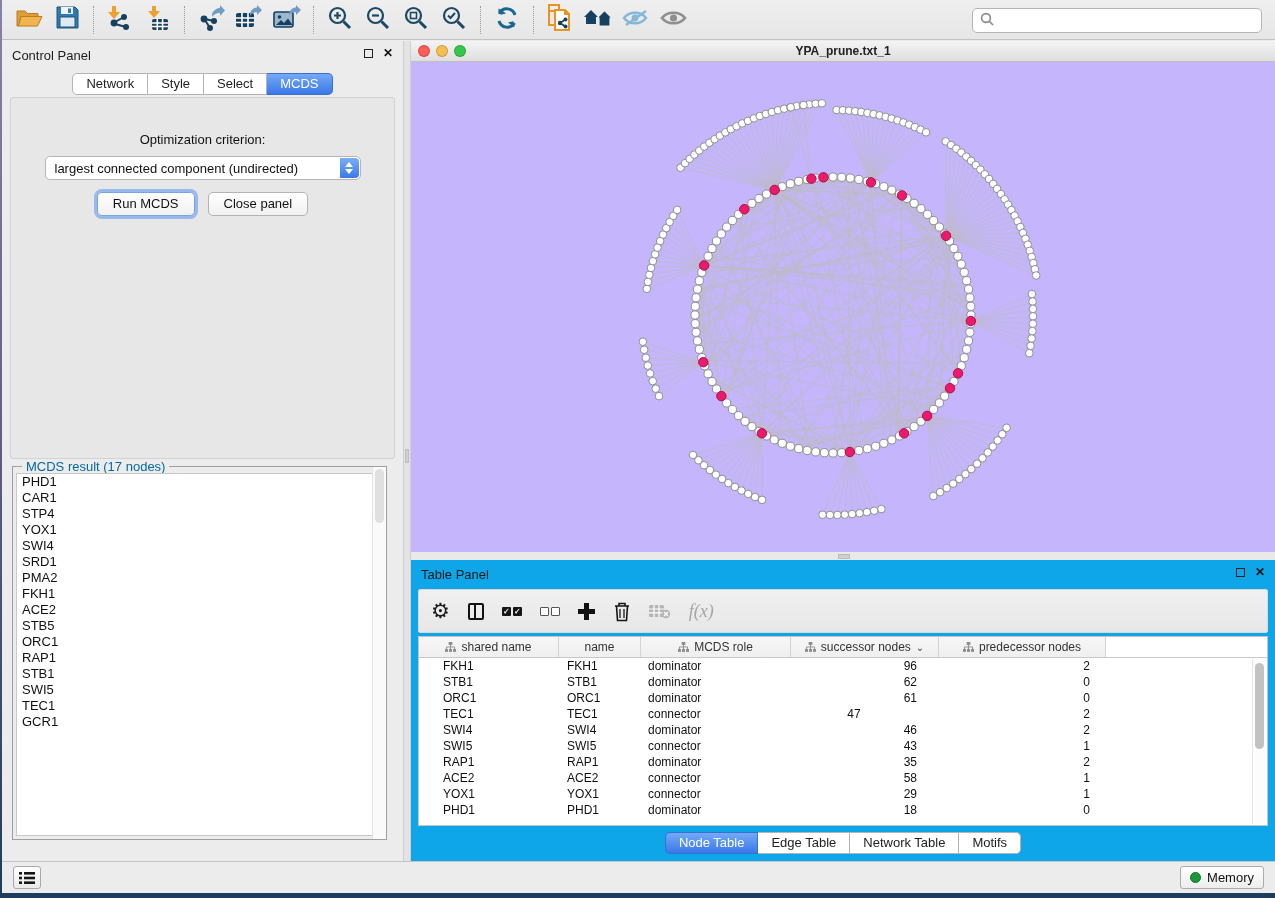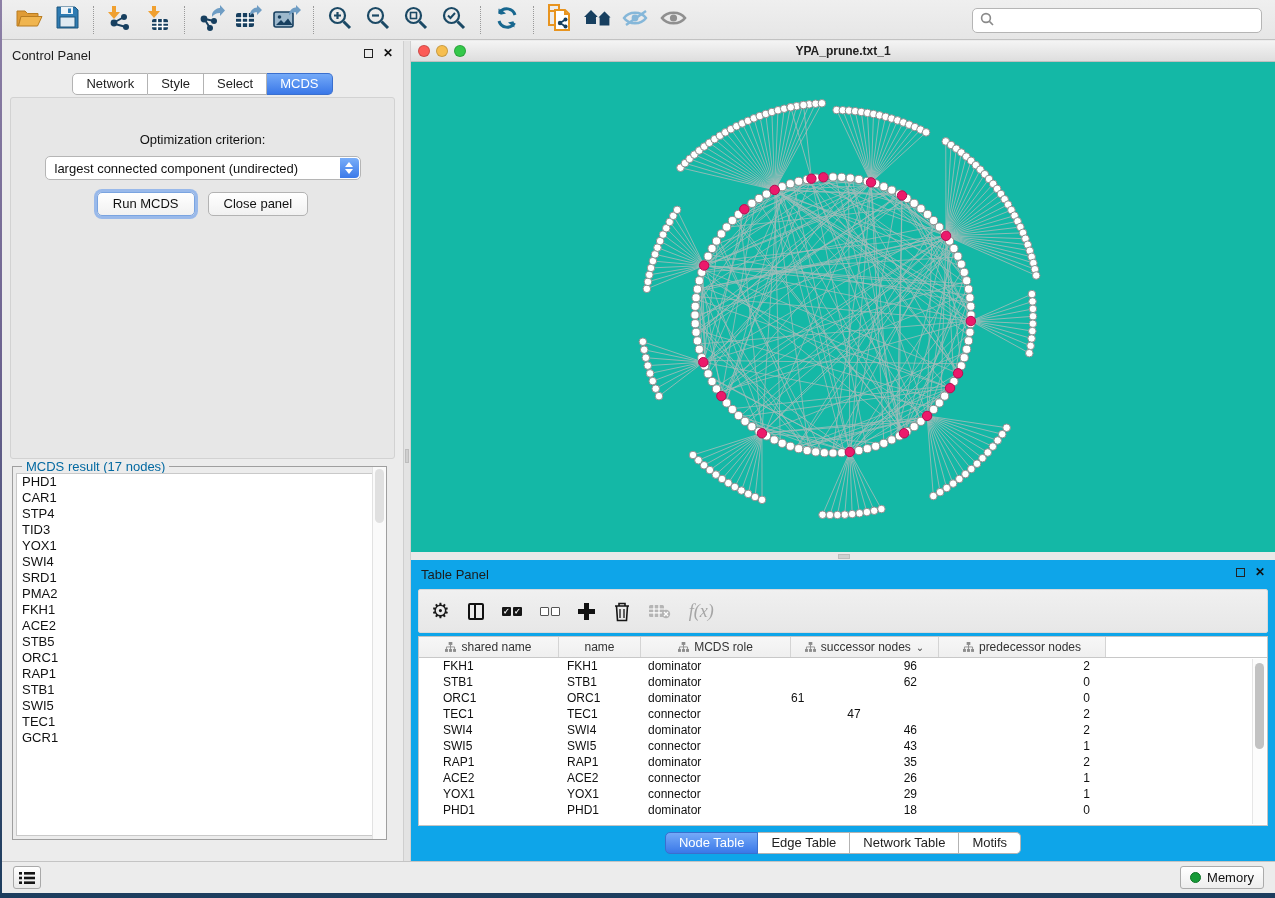--- a/index.html
+++ b/index.html
@@ -43,21 +43,21 @@
   .rl-scroll{position:absolute;right:0;top:0;bottom:0;width:14px;background:#fafafa;border-left:1px solid #e2e2e2;}
   .rl-thumb{position:absolute;left:2px;right:2px;top:2px;height:54px;background:#e0e0e0;border-radius:5px;}
 
   
   .vsplit{position:absolute;left:401px;top:41px;width:8px;height:820px;background:#e3e3e3;border-left:1px solid #cfcfcf;border-right:1px solid #cfcfcf;}
   .vsplit .grip{position:absolute;left:1px;top:408px;width:4px;height:14px;background:#cfcfcf;border:1px solid #bdbdbd;}
   .hsplit{position:absolute;left:409px;top:552px;width:864px;height:8px;background:#e9e9e9;}
   .hsplit .grip{position:absolute;left:427px;top:2px;width:12px;height:5px;background:#cfcfcf;border:1px solid #bdbdbd;}
 
   
-  .netwin{position:absolute;left:409px;top:41px;width:864px;height:511px;background:#14b8a6;}
+  .netwin{position:absolute;left:409px;top:41px;width:864px;height:511px;background:#c4b5fd;}
   .net-titlebar{position:absolute;left:0;top:0;width:100%;height:21px;background:linear-gradient(#f4f4f4,#dedede);border-bottom:1px solid #bfbfbf;}
   .tlights{position:absolute;left:7px;top:4px;display:flex;gap:6px;}
   .tlight{width:12px;height:12px;border-radius:50%;border:1px solid rgba(0,0,0,.18)}
   .tl-red{background:#fc5b57}.tl-yellow{background:#f6be4f}.tl-green{background:#34c84a}
   .net-title{position:absolute;left:0;right:0;top:3px;text-align:center;font-size:12px;font-weight:700;color:#222;}
   .net-canvas{position:absolute;left:0;top:21px;right:0;bottom:0;}
   .net-canvas svg{width:100%;height:100%}
 
   
   .tpanel{position:absolute;left:409px;top:560px;width:864px;height:301px;background:#0ea5e9;}
@@ -269,21 +269,20 @@
         <button class="mac-btn">Close panel</button>
       </div>
     </div>
 
     <div class="result-group">
       <span class="result-legend">MCDS result (17 nodes)</span>
       <div class="result-list" id="mcds-list">
           <div class="item">PHD1</div>
           <div class="item">CAR1</div>
           <div class="item">STP4</div>
-          <div class="item">TID3</div>
           <div class="item">YOX1</div>
           <div class="item">SWI4</div>
           <div class="item">SRD1</div>
           <div class="item">PMA2</div>
           <div class="item">FKH1</div>
           <div class="item">ACE2</div>
           <div class="item">STB5</div>
           <div class="item">ORC1</div>
           <div class="item">RAP1</div>
           <div class="item">STB1</div>
@@ -1051,21 +1050,21 @@
             <div class="td" style="width: 140px; text-align: left; padding-left: 24px;">STB1</div>
             <div class="td" style="width: 82px; text-align: left; padding-left: 8px;">STB1</div>
             <div class="td" style="width: 150px; text-align: left; padding-left: 7px;">dominator</div>
             <div class="td" style="width: 148px; text-align: right; padding-right: 22px;">62</div>
             <div class="td" style="width: 167px; text-align: right; padding-right: 16px;">0</div>
           </div>
           <div class="trow">
             <div class="td" style="width: 140px; text-align: left; padding-left: 24px;">ORC1</div>
             <div class="td" style="width: 82px; text-align: left; padding-left: 8px;">ORC1</div>
             <div class="td" style="width: 150px; text-align: left; padding-left: 7px;">dominator</div>
-            <div class="td" style="width: 148px; padding-right: 22px;">61</div>
+            <div class="td" style="width: 148px; text-align: right; padding-right: 22px;">61</div>
             <div class="td" style="width: 167px; text-align: right; padding-right: 16px;">0</div>
           </div>
           <div class="trow">
             <div class="td" style="width: 140px; text-align: left; padding-left: 24px;">TEC1</div>
             <div class="td" style="width: 82px; text-align: left; padding-left: 8px;">TEC1</div>
             <div class="td" style="width: 150px; text-align: left; padding-left: 7px;">connector</div>
             <div class="td" style="width: 148px; text-align: center; padding-right: 22px;">47</div>
             <div class="td" style="width: 167px; text-align: right; padding-right: 16px;">2</div>
           </div>
           <div class="trow">
@@ -1086,21 +1085,21 @@
             <div class="td" style="width: 140px; text-align: left; padding-left: 24px;">RAP1</div>
             <div class="td" style="width: 82px; text-align: left; padding-left: 8px;">RAP1</div>
             <div class="td" style="width: 150px; text-align: left; padding-left: 7px;">dominator</div>
             <div class="td" style="width: 148px; text-align: right; padding-right: 22px;">35</div>
             <div class="td" style="width: 167px; text-align: right; padding-right: 16px;">2</div>
           </div>
           <div class="trow">
             <div class="td" style="width: 140px; text-align: left; padding-left: 24px;">ACE2</div>
             <div class="td" style="width: 82px; text-align: left; padding-left: 8px;">ACE2</div>
             <div class="td" style="width: 150px; text-align: left; padding-left: 7px;">connector</div>
-            <div class="td" style="width: 148px; text-align: right; padding-right: 22px;">26</div>
+            <div class="td" style="width: 148px; text-align: right; padding-right: 22px;">58</div>
             <div class="td" style="width: 167px; text-align: right; padding-right: 16px;">1</div>
           </div>
           <div class="trow">
             <div class="td" style="width: 140px; text-align: left; padding-left: 24px;">YOX1</div>
             <div class="td" style="width: 82px; text-align: left; padding-left: 8px;">YOX1</div>
             <div class="td" style="width: 150px; text-align: left; padding-left: 7px;">connector</div>
             <div class="td" style="width: 148px; text-align: right; padding-right: 22px;">29</div>
             <div class="td" style="width: 167px; text-align: right; padding-right: 16px;">1</div>
           </div>
           <div class="trow">

